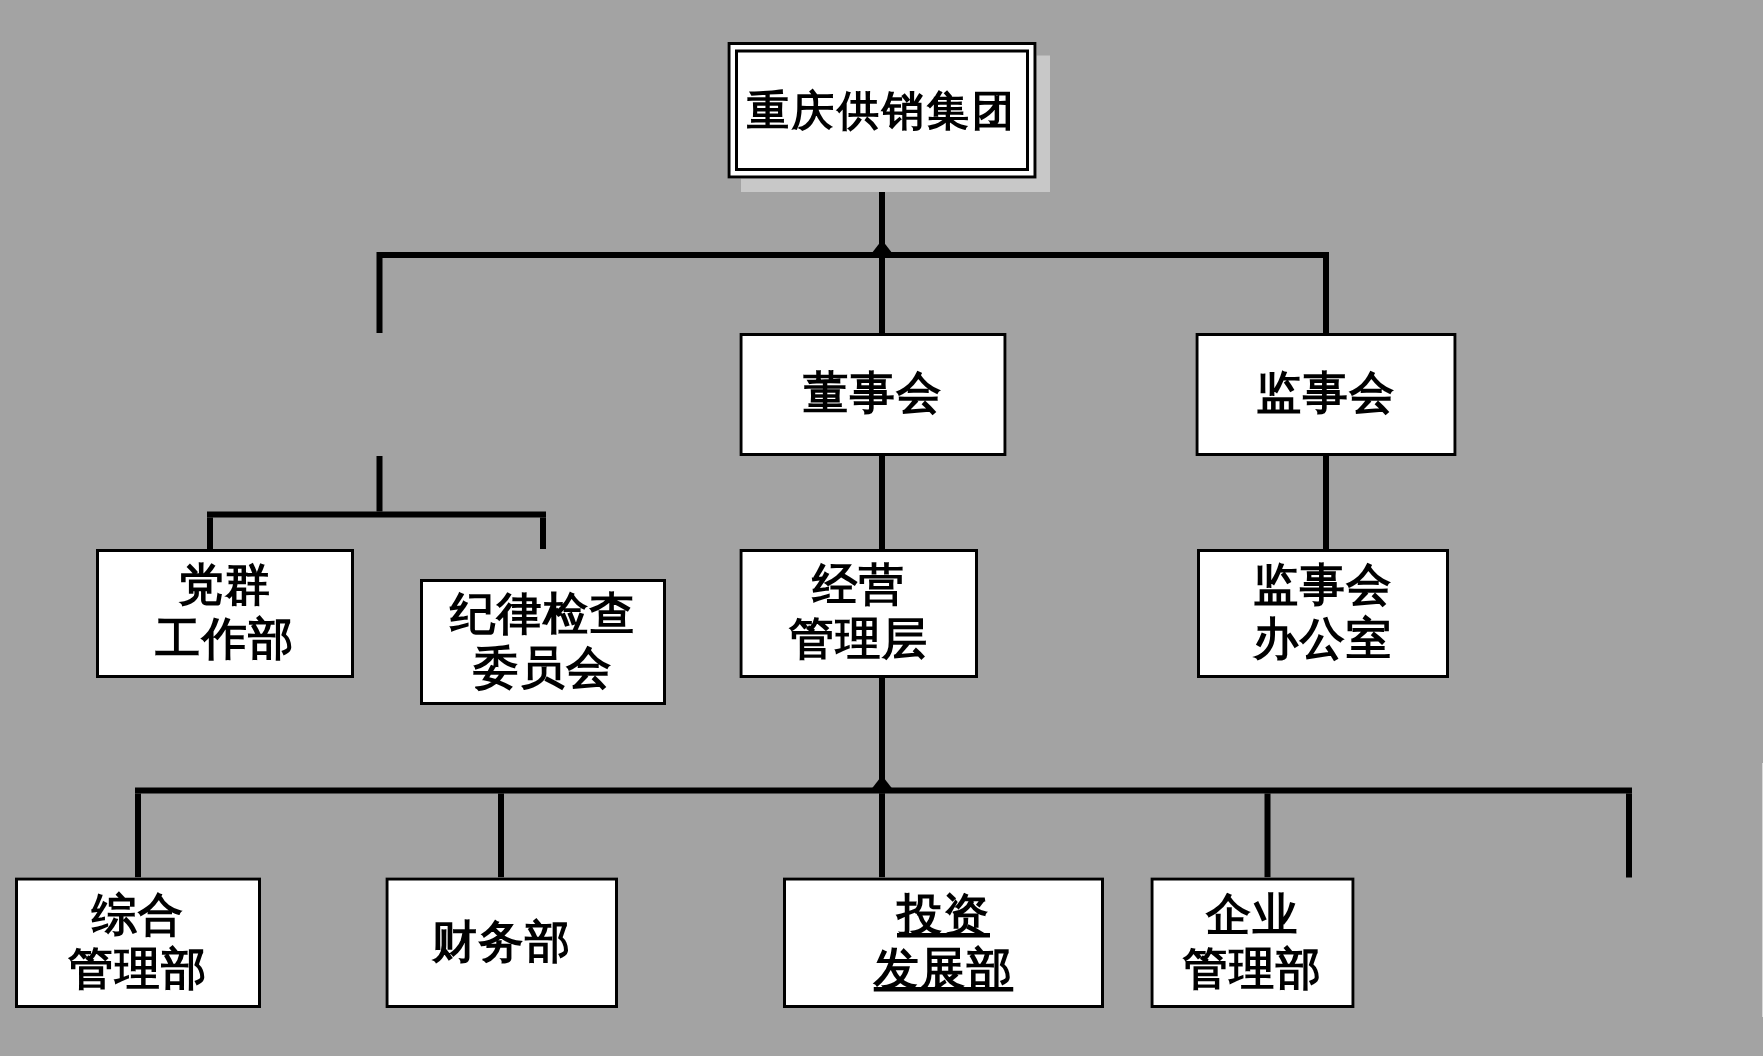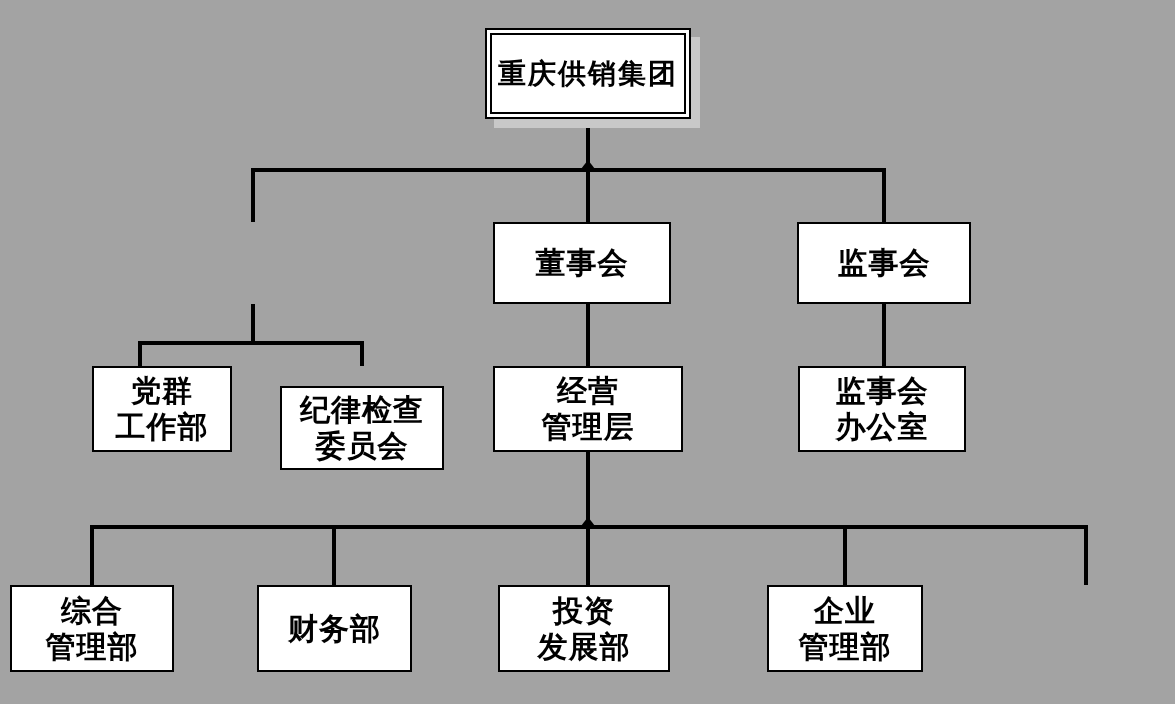--- a/index.html
+++ b/index.html
@@ -96,30 +96,30 @@
   <div class="arrow-up" style="left:581px; top:160px;"></div>
   <div class="arrow-up" style="left:581px; top:517px;"></div>
 
   <div class="root" style="left:485px; top:28px; width:206px; height:91px;">
     <div class="root-inner">重庆供销集团</div>
   </div>
 
   <div class="node" style="left:493px; top:222px; width:178px; height:82px;">董事会</div>
   <div class="node" style="left:797px; top:222px; width:174px; height:82px;">监事会</div>
 
-  <div class="node" style="left:64px; top:366px; width:140px; height:86px;margin-left:28px;">党群
+  <div class="node" style="left:64px; top:366px; width:172px; height:86px;">党群
 工作部</div>
   <div class="node" style="left:280px; top:386px; width:164px; height:84px;">纪律检查
 委员会</div>
-  <div class="node" style="left:493px; top:366px; width:190px; height:86px;">经营
+  <div class="node" style="left:493px; top:366px; width:159px; height:86px;">经营
 管理层</div>
   <div class="node" style="left:798px; top:366px; width:168px; height:86px;">监事会
 办公室</div>
 
   <div class="node" style="left:10px; top:585px; width:164px; height:87px;">综合
 管理部</div>
   <div class="node" style="left:257px; top:585px; width:155px; height:87px;">财务部</div>
-  <div class="node" style="left:498px; top:585px; width:172px; height:87px;">投资
+  <div class="node" style="left:522px; top:585px; width:214px; height:87px;text-decoration:underline;">投资
 发展部</div>
-  <div class="node" style="left:767px; top:585px; width:156px; height:87px;">企业
+  <div class="node" style="left:767px; top:585px; width:136px; height:87px;">企业
 管理部</div>
 
 </div>
 
 </body></html>

